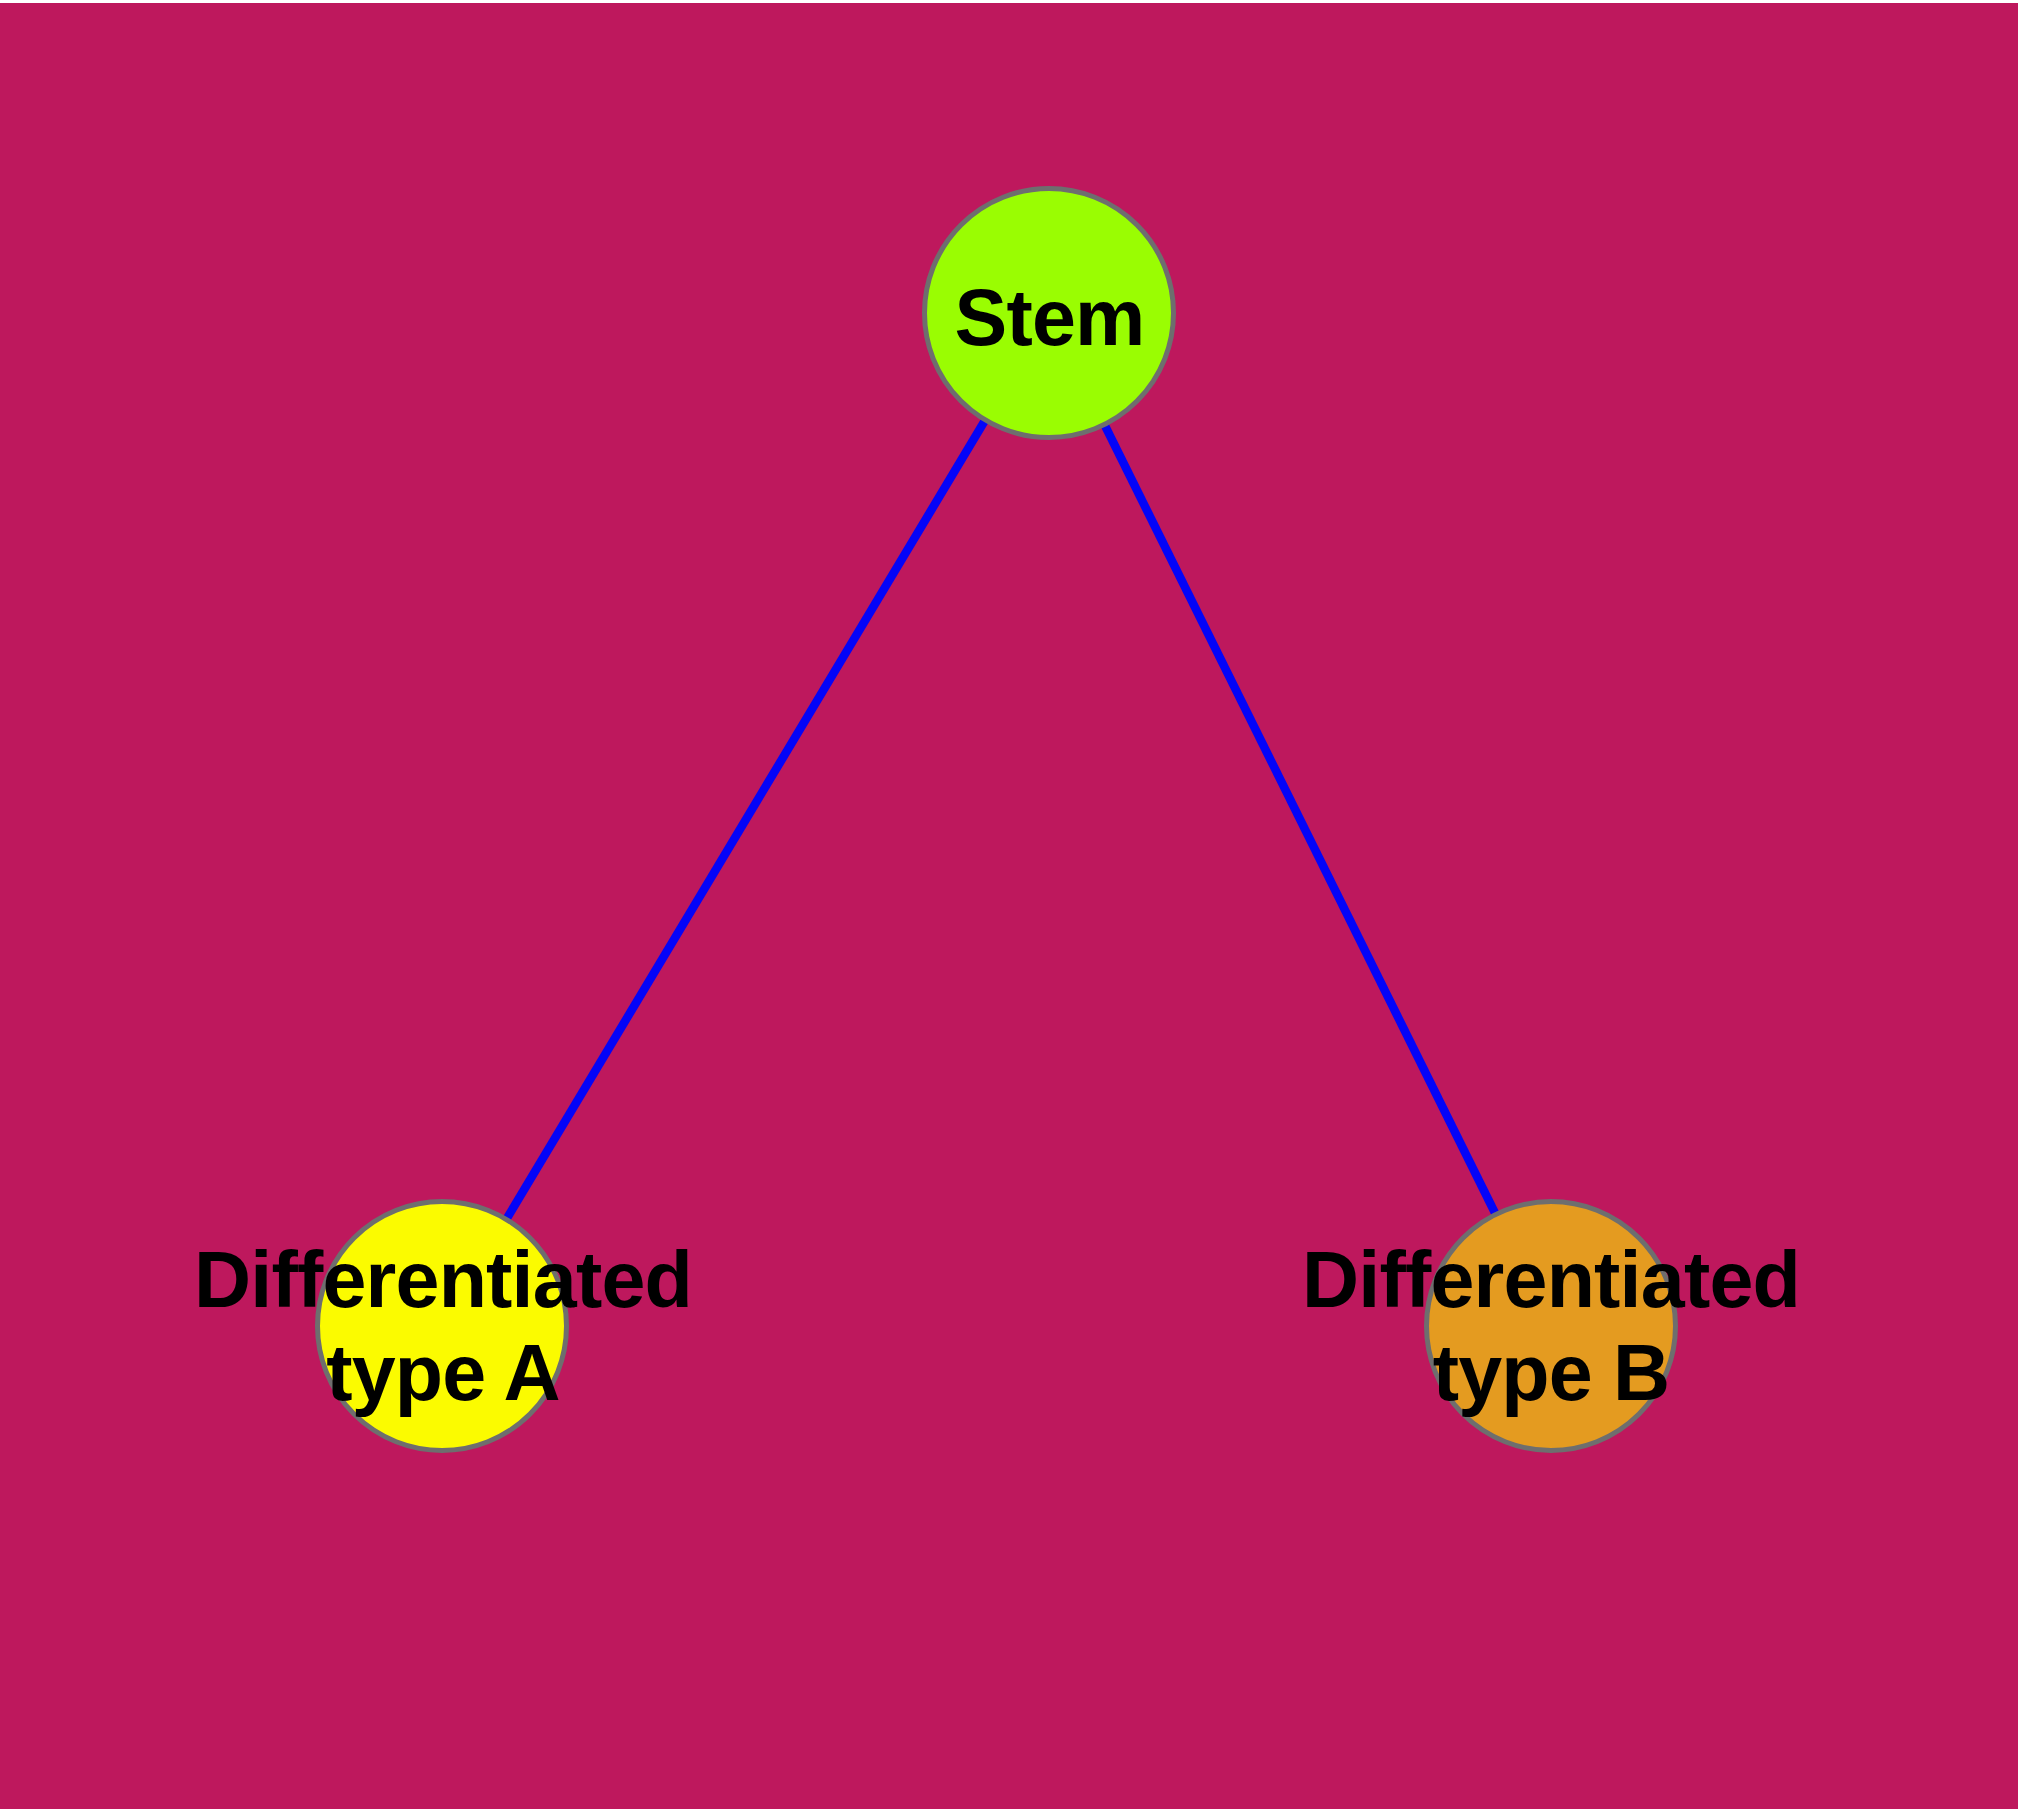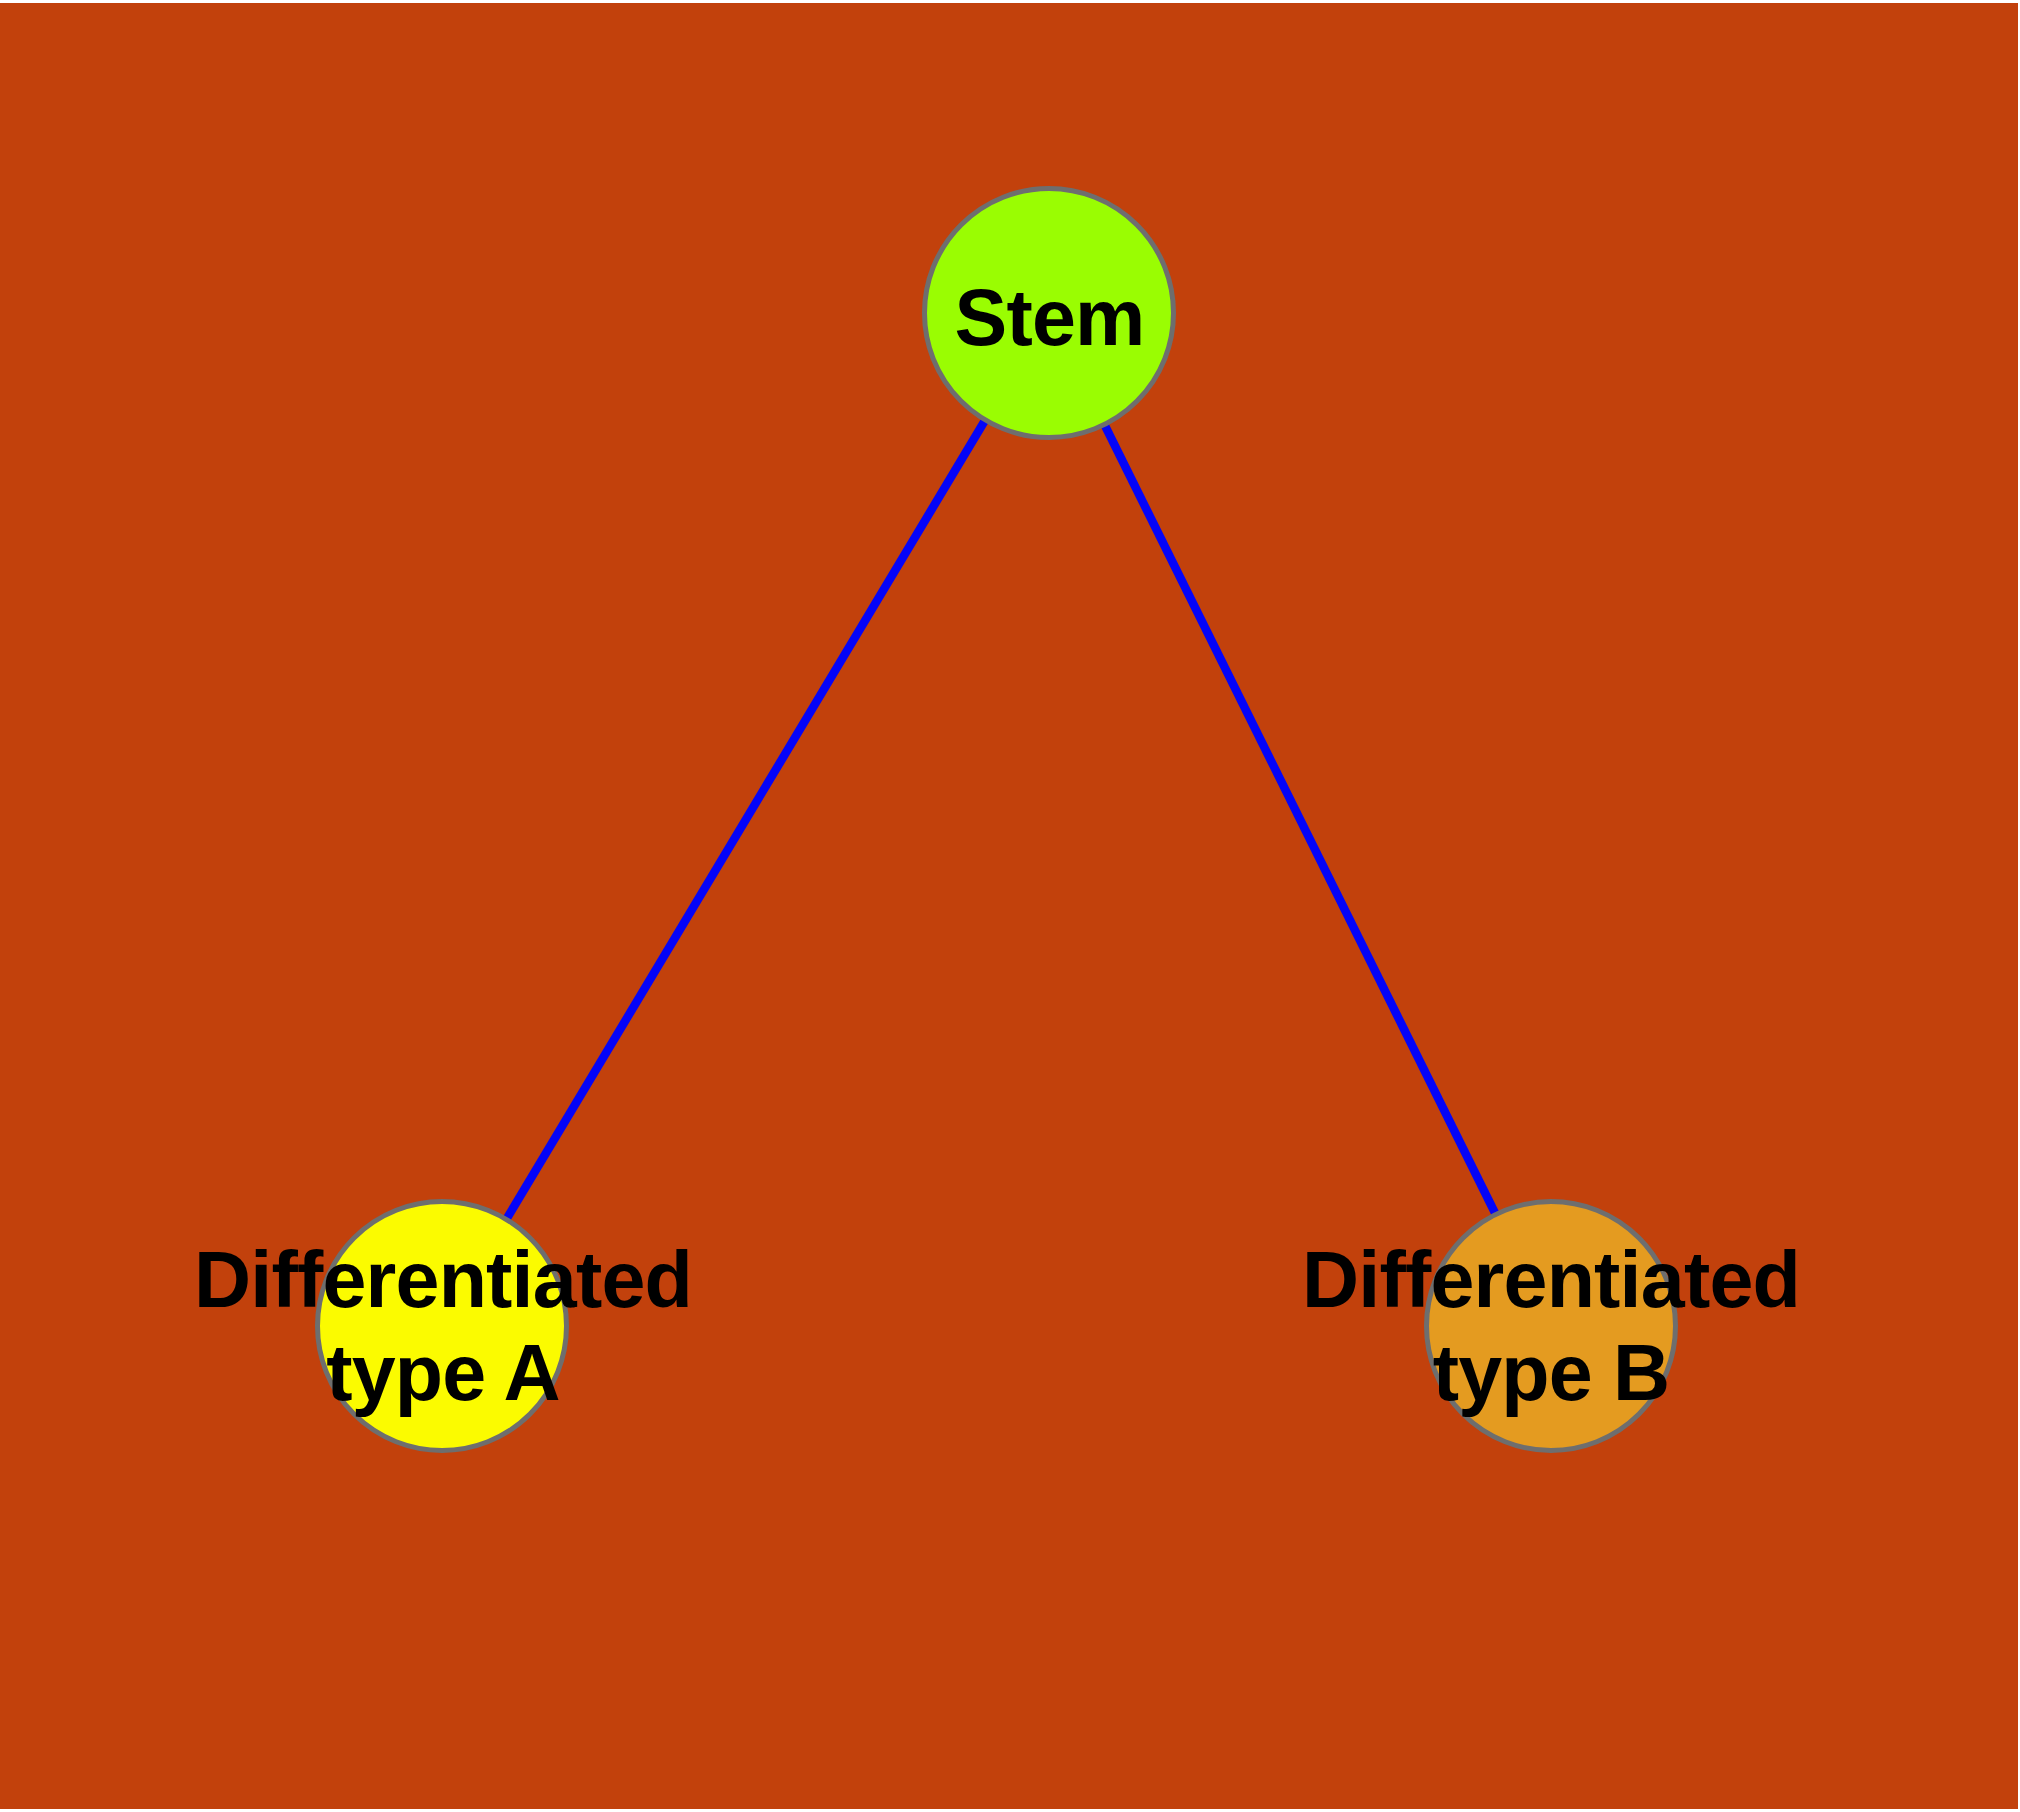--- a/index.html
+++ b/index.html
@@ -10,21 +10,21 @@
     background: #ffffff;
     overflow: hidden;
     font-family: "Liberation Sans", sans-serif;
   }
   .canvas {
     position: absolute;
     left: 0;
     top: 3.4px;
     width: 2018px;
     height: 1806px;
-    background: #c2410c;
+    background: #be185d;
   }
   .edges-layer {
     position: absolute;
     left: 0;
     top: 0;
     width: 2018px;
     height: 1806px;
     z-index: 1;
   }
   .node {

